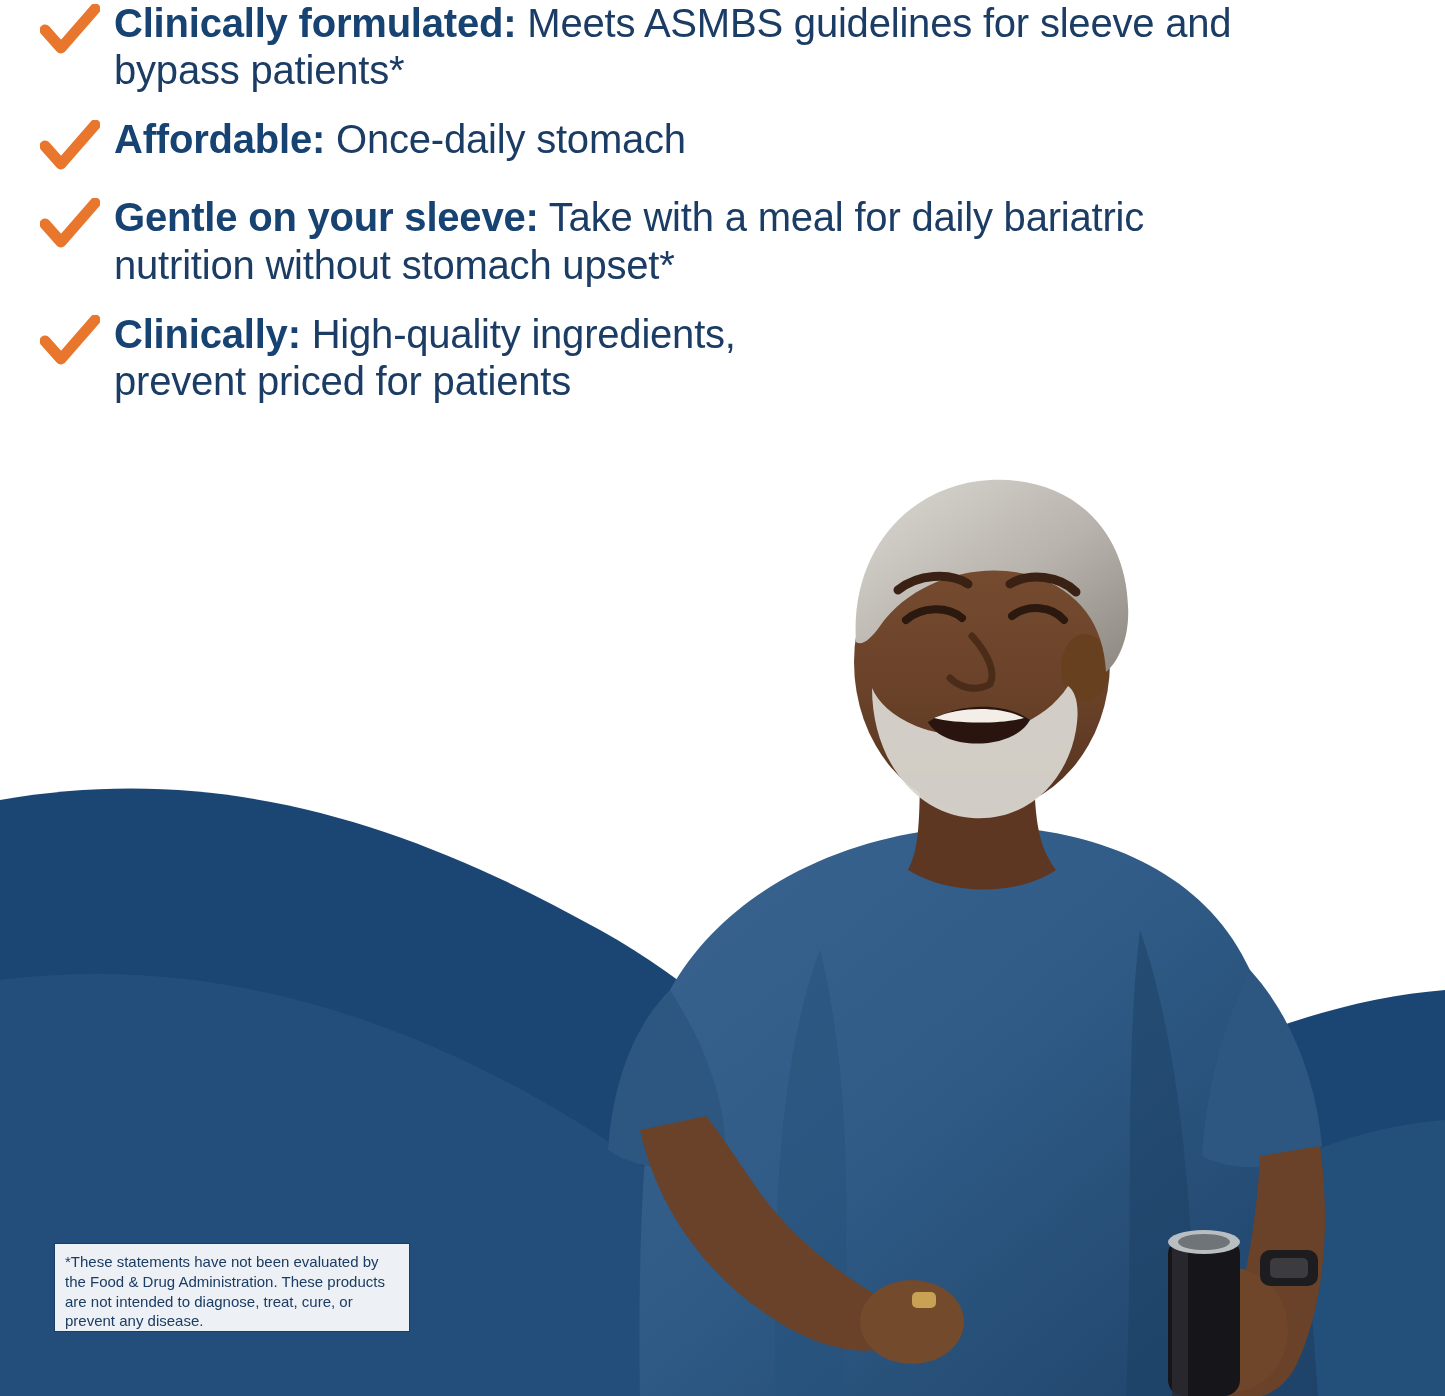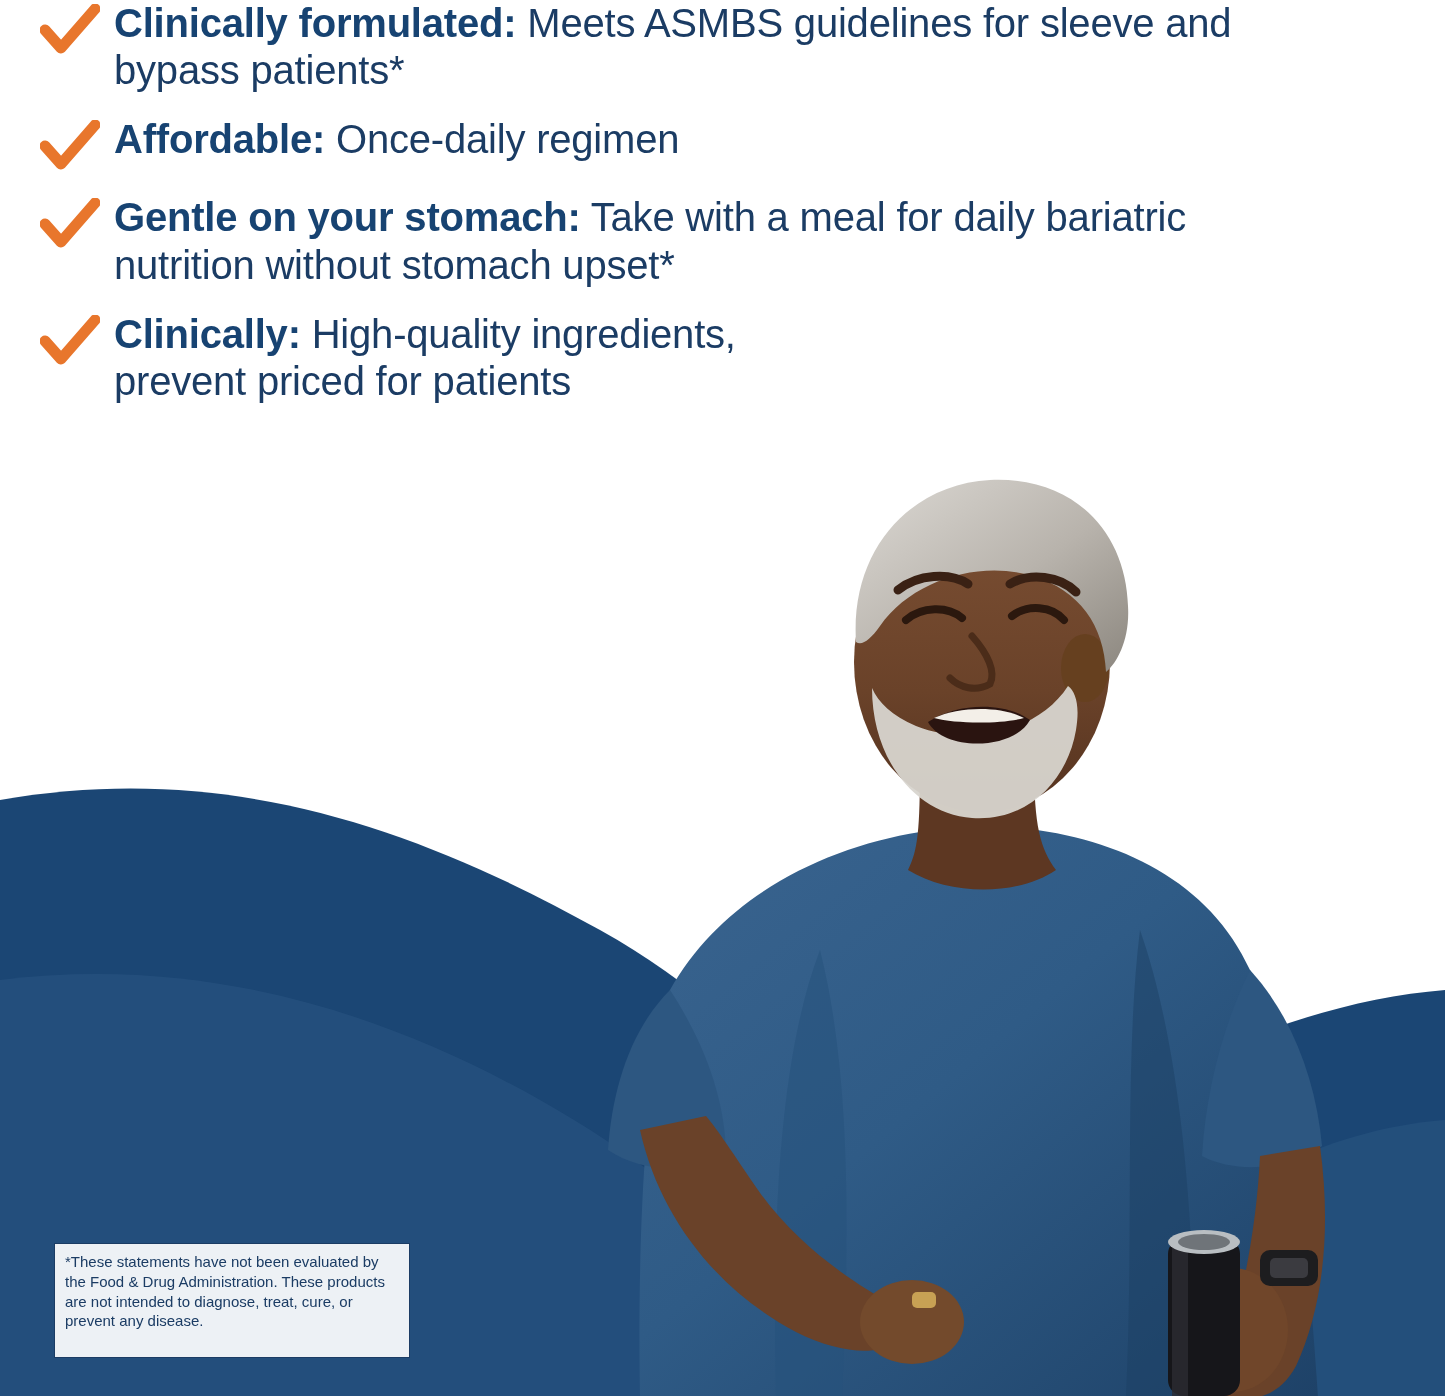--- a/index.html
+++ b/index.html
@@ -69,21 +69,21 @@
   .b3 .bullet-text { max-width: 1110px; }
   .b4 .bullet-text { max-width: 640px; }
 
   
   .disclaimer {
     position: absolute;
     left: 54px;
     top: 1243px;
     width: 356px;
     border: 1px solid #1b3c64;
-    padding: 8px 10px 26px 10px;
+    padding: 8px 10px 0 10px;
     box-sizing: border-box;
     background: rgba(255,255,255,0.92);
   }
   .disclaimer p {
     margin: 0;
     font-size: 15px;
     line-height: 1.32;
     color: #1b3c64;
   }
 </style>
@@ -201,32 +201,32 @@
       </div>
     </div>
 
     <div class="bullet b2">
       <span class="check">
         <svg width="60" height="52" viewBox="0 0 60 52" aria-hidden="true">
           <path d="M5,26 L21,44 L55,5" fill="none" stroke="#e8762c" stroke-width="11" stroke-linecap="round" stroke-linejoin="round"></path>
         </svg>
       </span>
       <div class="bullet-text">
-        <b>Affordable:</b><span> Once-daily regimen</span>
+        <b>Affordable:</b><span> Once-daily stomach</span>
       </div>
     </div>
 
     <div class="bullet b3">
       <span class="check">
         <svg width="60" height="52" viewBox="0 0 60 52" aria-hidden="true">
           <path d="M5,26 L21,44 L55,5" fill="none" stroke="#e8762c" stroke-width="11" stroke-linecap="round" stroke-linejoin="round"></path>
         </svg>
       </span>
       <div class="bullet-text">
-        <b>Gentle on your stomach:</b><span> Take with a meal for daily bariatric nutrition without stomach upset*</span>
+        <b>Gentle on your sleeve:</b><span> Take with a meal for daily bariatric nutrition without stomach upset*</span>
       </div>
     </div>
 
     <div class="bullet b4">
       <span class="check">
         <svg width="60" height="52" viewBox="0 0 60 52" aria-hidden="true">
           <path d="M5,26 L21,44 L55,5" fill="none" stroke="#e8762c" stroke-width="11" stroke-linecap="round" stroke-linejoin="round"></path>
         </svg>
       </span>
       <div class="bullet-text">

